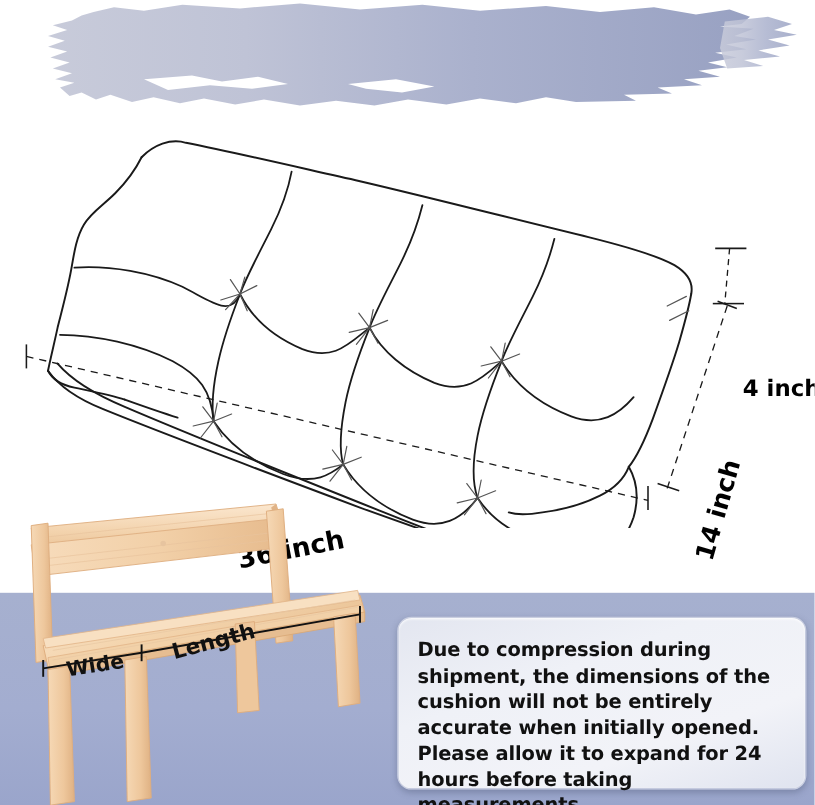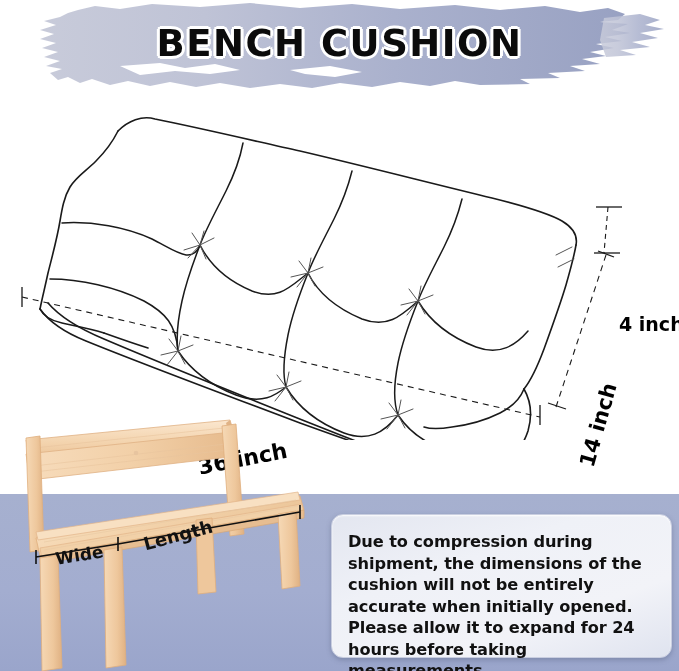--- a/index.html
+++ b/index.html
@@ -180,21 +180,20 @@
         L58,52 L42,48 L56,43 L40,39 L54,34 L40,30 L56,25 L44,21 L60,17
         L68,13 Z"></path>
       <path fill="url(#brushGrad)" opacity="0.85" d="
         M604,18 L640,14 L660,20 L645,25 L664,29 L640,33 L658,38 L632,42
         L650,47 L620,50 L636,55 L606,57 L600,40 Z"></path>
       <path fill="#ffffff" d="
         M120,66 L160,63 L185,68 L215,64 L240,70 L210,74 L175,71 L140,75 Z"></path>
       <path fill="#ffffff" d="
         M290,70 L330,66 L362,72 L335,77 L305,74 Z"></path>
     </svg>
-    <div id="page-title">BENCH CUSHION</div>
   </div>
 
   <div id="cushion-area">
     <svg width="679" height="345" viewBox="0 0 679 345">
       <g fill="none" stroke="#1a1a1a" stroke-width="1.6" stroke-linecap="round" stroke-linejoin="round">
 
         <path d="M118,36 C128,26 142,20 155,24
                  C200,33 255,46 300,56
                  C360,70 430,88 492,103
                  C520,110 548,118 562,126

